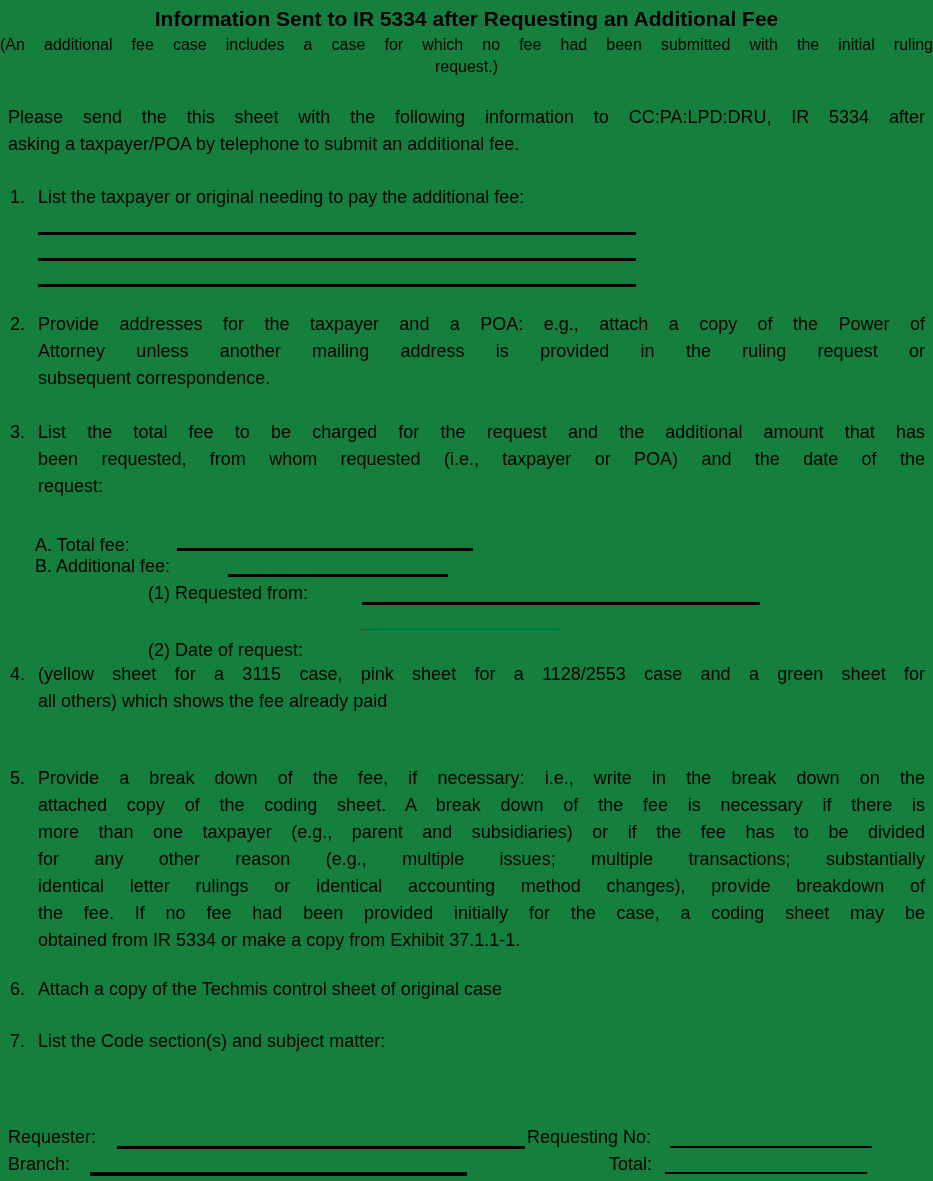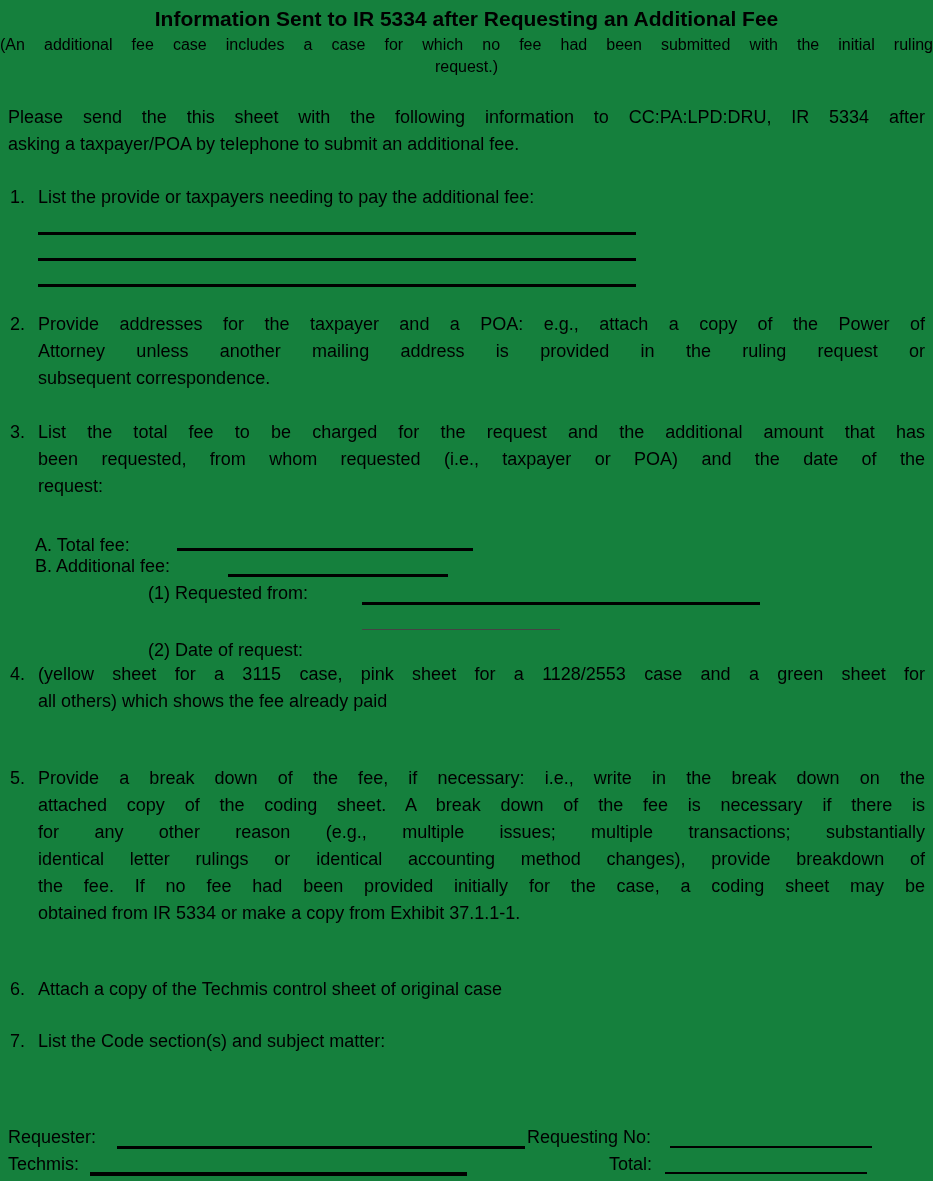--- a/index.html
+++ b/index.html
@@ -47,21 +47,21 @@
     </div>
 
   <div class="intro">
       <div class="tline stretch">Please send the this sheet with the following information to CC:PA:LPD:DRU, IR 5334 after</div>
       <div class="tline">asking a taxpayer/POA by telephone to submit an additional fee.</div>
     </div>
 
   <div class="item" style="top:184px">
     <span class="num">1.</span>
     <div class="body">
-        <div class="tline">List the provide or taxpayers needing to pay the additional fee:</div>
+        <div class="tline">List the taxpayer or original needing to pay the additional fee:</div>
       </div>
   </div>
   <div class="blanklines">
     <div class="blank-line"></div>
     <div class="blank-line"></div>
     <div class="blank-line"></div>
   </div>
 
   <div class="item" style="top:311px">
     <span class="num">2.</span>
@@ -99,20 +99,21 @@
         <div class="tline stretch">(yellow sheet for a 3115 case, pink sheet for a 1128/2553 case and a green sheet for</div>
         <div class="tline">all others) which shows the fee already paid</div>
       </div>
   </div>
 
   <div class="item" style="top:765px">
     <span class="num">5.</span>
     <div class="body">
         <div class="tline stretch">Provide a break down of the fee, if necessary: i.e., write in the break down on the</div>
         <div class="tline stretch">attached copy of the coding sheet.  A break down of the fee is necessary if there is</div>
+        <div class="tline stretch">more than one taxpayer (e.g., parent and subsidiaries) or if the fee has to be divided</div>
         <div class="tline stretch">for any other reason (e.g., multiple issues; multiple transactions; substantially</div>
         <div class="tline stretch">identical letter rulings or identical accounting method changes), provide breakdown of</div>
         <div class="tline stretch">the fee.  If no fee had been provided initially for the case, a coding sheet may be</div>
         <div class="tline">obtained from IR 5334 or make a copy from Exhibit 37.1.1-1.</div>
       </div>
   </div>
 
   <div class="item" style="top:976px">
     <span class="num">6.</span>
     <div class="body">
@@ -126,19 +127,19 @@
         <div class="tline">List the Code section(s) and subject matter:</div>
       </div>
   </div>
 
   <span class="flabel" style="left:8px; top:1124px">Requester:</span>
   <div class="rule" style="left:117px; top:1146px; width:408px; height:3px"></div>
 
   <span class="flabel" style="left:527px; top:1124px">Requesting No:</span>
   <div class="rule" style="left:670px; top:1146px; width:202px; height:2px"></div>
 
-  <span class="flabel" style="left:8px; top:1151px">Techmis:</span>
+  <span class="flabel" style="left:8px; top:1151px">Branch:</span>
   <div class="rule" style="left:90px; top:1172px; width:377px; height:4px"></div>
 
   <span class="flabel" style="left:609px; top:1151px">Total:</span>
   <div class="rule" style="left:665px; top:1172px; width:202px; height:2px"></div>
 
 </div>
 
 </body></html>

